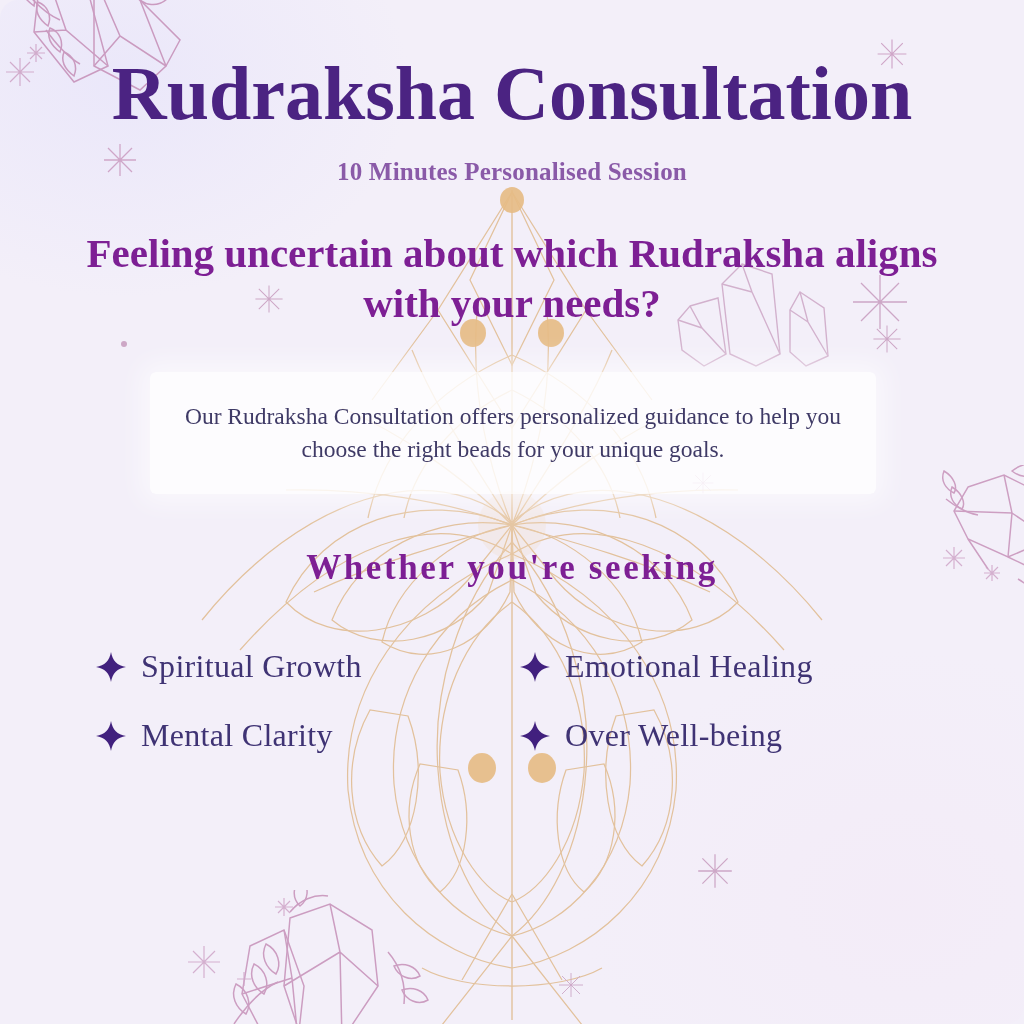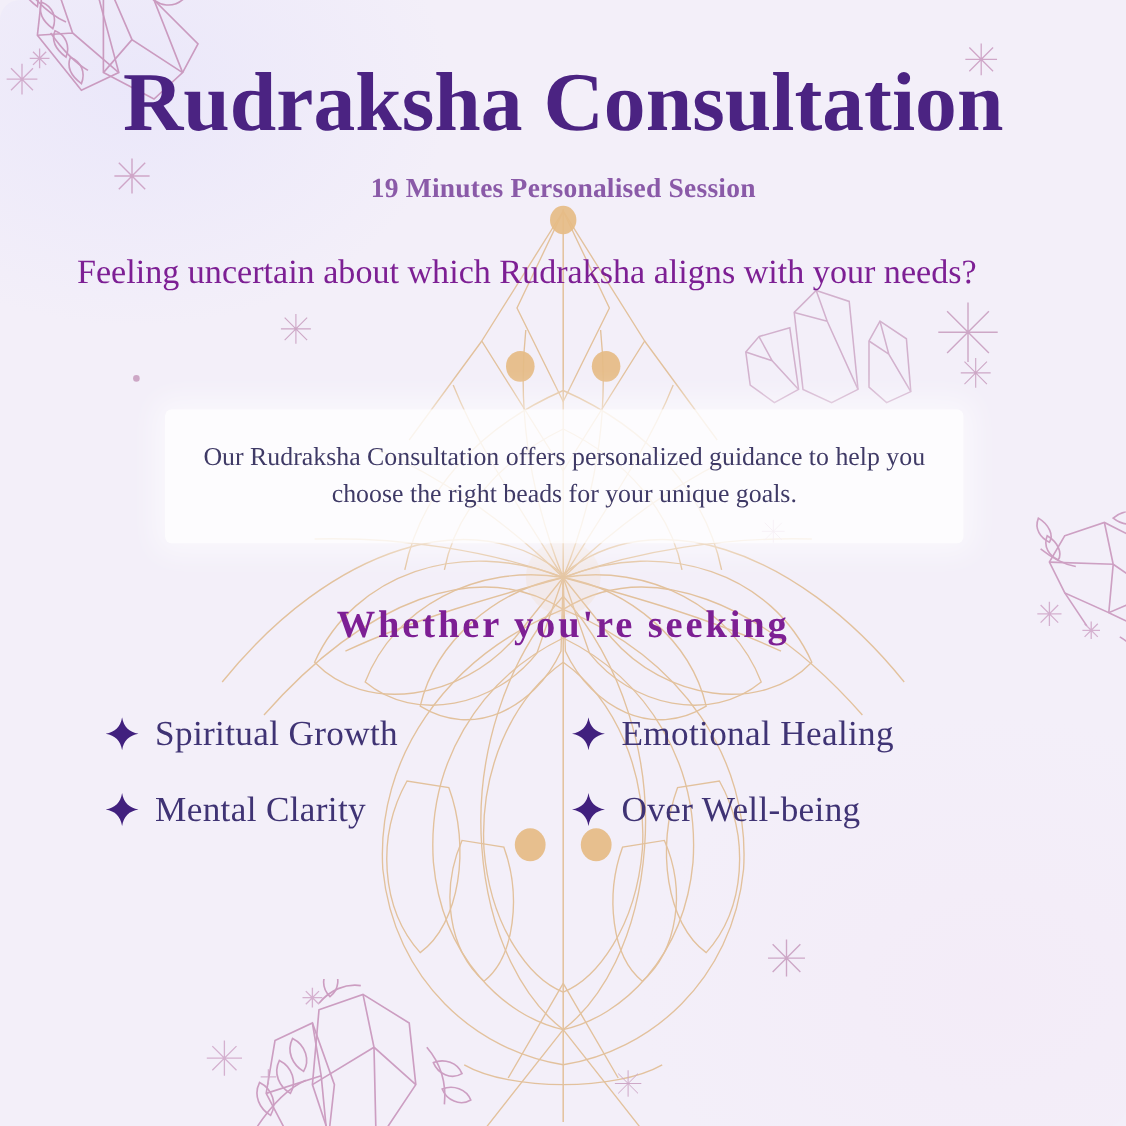--- a/index.html
+++ b/index.html
@@ -51,23 +51,23 @@
   }
   .subtitle{
     position:absolute; left:0; right:0; top:158px;
     text-align:center;
     font-size:25px; font-weight:700;
     color:#8a5aa8;
     letter-spacing:.2px;
   }
   .headline{
     position:absolute; left:70px; right:70px; top:228px;
-    text-align:left;
-    font-size:31px; line-height:1.22;
-    font-weight:400;
+    text-align:center;
+    font-size:41px; line-height:1.22;
+    font-weight:700;
     color:#7d1f94;
   }
 
   .card{
     position:absolute;
     left:150px; top:372px; width:726px; height:122px;
     background:rgba(255,255,255,.82);
     border-radius:6px;
     display:flex; align-items:center; justify-content:center;
     box-shadow:0 0 26px 10px rgba(255,255,255,.55);
@@ -306,21 +306,21 @@
     </g>
   </svg>
   <svg class="deco" style="left:118px; top:338px; width:12px; height:12px;" viewBox="0 0 12 12">
     <circle cx="6" cy="6" r="3" fill="#cda7c6"></circle>
   </svg>
 
   <div class="content">
 
     <div class="title">Rudraksha Consultation</div>
 
-    <div class="subtitle">19 Minutes Personalised Session</div>
+    <div class="subtitle">10 Minutes Personalised Session</div>
 
     <div class="headline">Feeling uncertain about which Rudraksha aligns with your needs?</div>
 
     <div class="card">
       <div class="card-text">Our Rudraksha Consultation offers personalized guidance to help you choose the right beads for your unique goals.</div>
     </div>
 
     <div class="seeking">Whether you're seeking</div>
 
     <div class="benefits">

